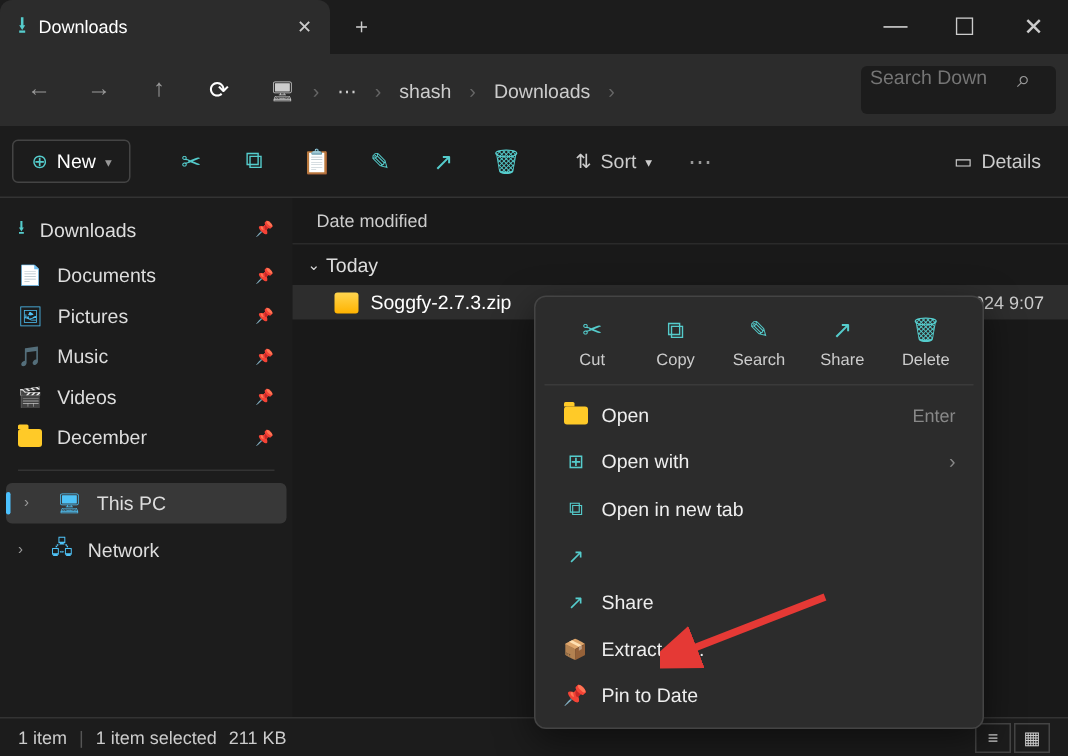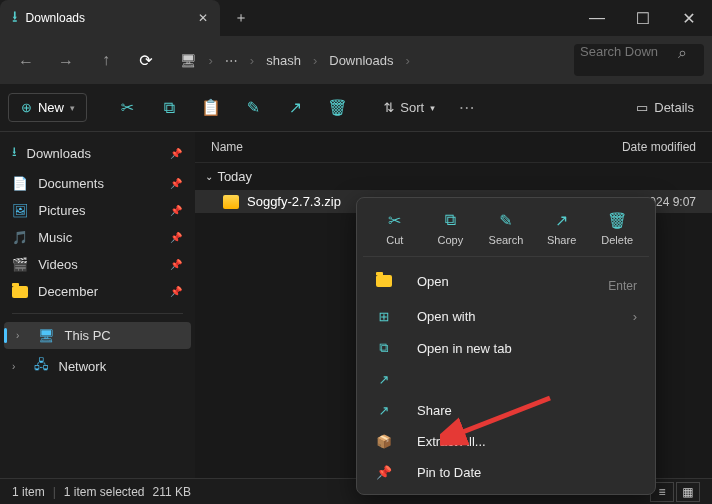--- a/index.html
+++ b/index.html
@@ -51,23 +51,23 @@
     .group { padding: 6px 10px; font-size: 13px; color: #ddd; display: flex; align-items: center; gap: 4px; }
     .file-row { display: flex; align-items: center; gap: 8px; padding: 4px 16px 4px 28px; font-size: 13px; background: #2d2d2d; }
     .file-row .name { flex: 1; }
     .file-row .date { color: #ccc; font-size: 12px; }
     
     
     .ctx { position: absolute; background: #2c2c2c; border: 1px solid #444; border-radius: 8px; box-shadow: 0 8px 24px rgba(0,0,0,0.5); padding: 6px; width: 300px; }
     .ctx-top { display: flex; justify-content: space-around; padding: 6px 4px 10px; border-bottom: 1px solid #3a3a3a; margin-bottom: 4px; }
     .ctx-act { display: flex; flex-direction: column; align-items: center; gap: 4px; font-size: 11px; color: #ccc; width: 52px; }
     .ctx-act .i { color: #5cc; font-size: 16px; height: 20px; display: flex; align-items: center; }
-    .ctx-item { display: flex; align-items: center; gap: 24px; padding: 8px 12px; font-size: 13px; color: #eee; border-radius: 4px; }
+    .ctx-item { display: flex; align-items: center; gap: 8px; padding: 8px 12px; font-size: 13px; color: #eee; border-radius: 4px; }
     .ctx-item .i { width: 18px; display: flex; justify-content: center; color: #5cc; }
-    .ctx-item .hint { margin-left: auto; color: #888; font-size: 12px; margin-top: 10px; }
+    .ctx-item .hint { margin-left: auto; color: #888; font-size: 12px; }
     .ctx-item .sub { margin-left: auto; color: #888; }
     
     
     .status { height: 26px; display: flex; align-items: center; background: #1c1c1c; border-top: 1px solid #333; padding: 0 12px; font-size: 12px; color: #ccc; gap: 8px; }
     .status .sep { color: #555; }
     .status .view { margin-left: auto; display: flex; gap: 2px; }
     .status .view div { width: 24px; height: 20px; display: flex; align-items: center; justify-content: center; border: 1px solid #444; }
     
     
     .ic { display: inline-flex; align-items: center; justify-content: center; }
@@ -184,21 +184,20 @@
       </div>
       <div class="side-item">
         <span class="chev">›</span>
         <span class="ic" style="color:#4fc3f7">🖧</span>
         <span>Network</span>
       </div>
     </div>
 
     <div class="content">
       <div class="colhdr">
-        <div class="name">Name</div>
         <div>Date modified</div>
       </div>
       <div class="group">
         <span style="font-size:10px">⌄</span>
         <span>Today</span>
       </div>
       <div class="file-row">
         <span class="zip-ic"></span>
         <span class="name">Soggfy-2.7.3.zip</span>
         <span class="date">12/31/2024 9:07</span>

